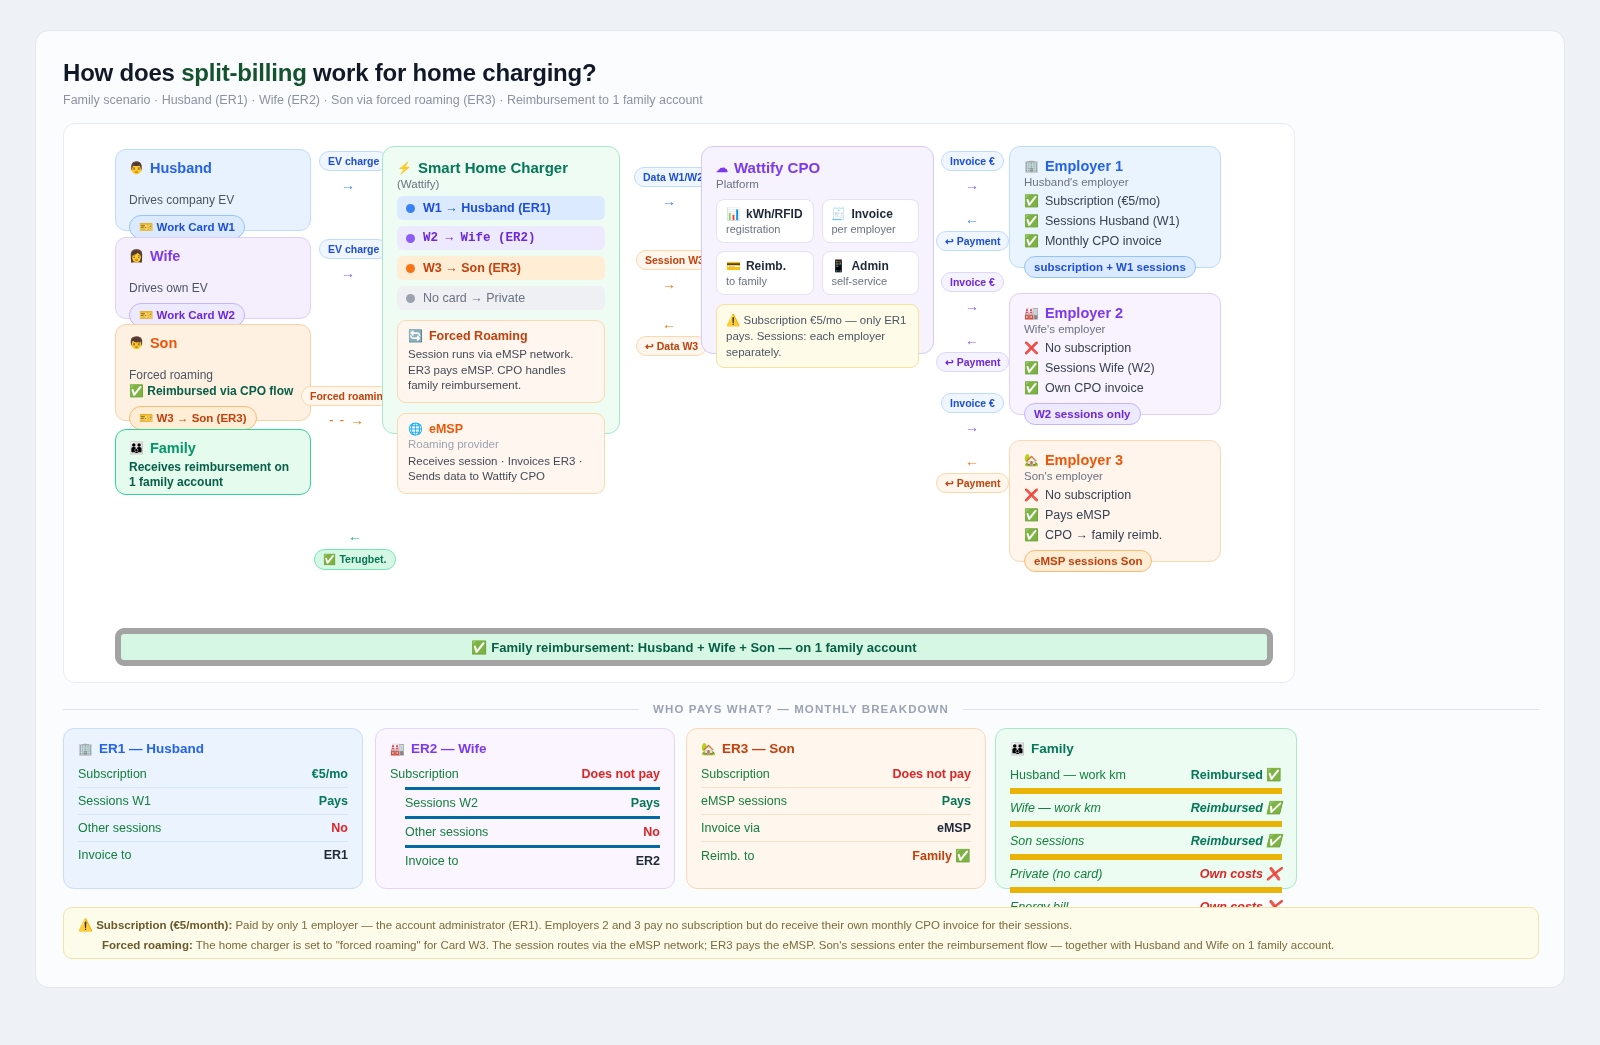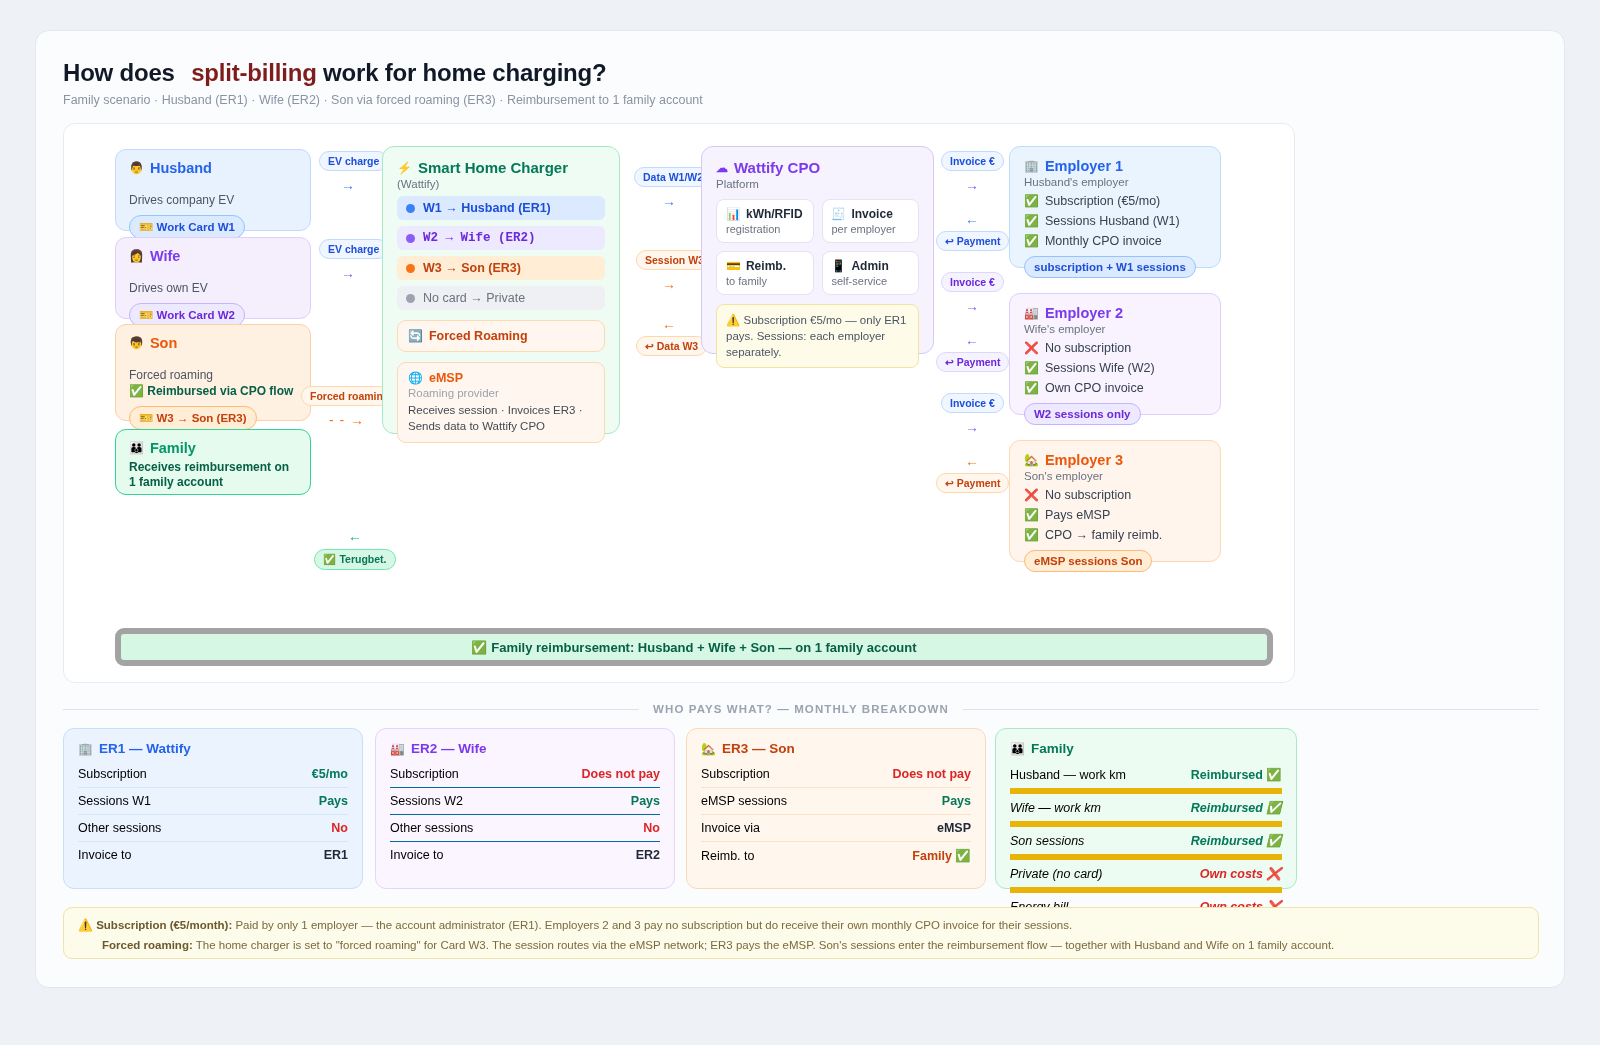--- a/index.html
+++ b/index.html
@@ -10,21 +10,21 @@
     font-family:"Liberation Sans", sans-serif;
     color:#1f2937;
     overflow:hidden;
   }
   .page {
     position:absolute; left:35px; top:30px; width:1530px; height:958px;
     background:#fbfcfe; border:1px solid #e3e8ef; border-radius:14px;
   }
   
   .title { position:absolute; left:27px; top:28px; font-size:24px; font-weight:bold; color:#111827; letter-spacing:-0.2px;}
-  .title .hl { color:#7f1d1d;margin-left:10px; }
+  .title .hl { color:#14532d; }
   .subtitle { position:absolute; left:27px; top:62px; font-size:12.5px; color:#8b93a3; }
 
   
   .flow {
     position:absolute; left:27px; top:92px; width:1232px; height:560px;
     background:#ffffff; border:1px solid #e8ecf2; border-radius:12px;
   }
 
   .card { position:absolute; border-radius:11px; }
   .card .ttl { font-size:14.5px; font-weight:bold; display:flex; align-items:center; gap:6px; }
@@ -122,26 +122,26 @@
     position:absolute; left:27px; top:672px; width:1476px;
     display:flex; align-items:center; gap:14px;
   }
   .divider .l { flex:1; height:1px; background:#dde3ec; }
   .divider .tx { font-size:11.5px; font-weight:bold; color:#9aa3b2; letter-spacing:1.1px; }
 
   
   .bd { position:absolute; top:697px; width:300px; border-radius:11px; padding:12px 14px; }
   .bd .h { font-size:13.5px; font-weight:bold; display:flex; gap:6px; align-items:center; margin-bottom:5px;}
   .brow { display:flex; justify-content:space-between; align-items:center; font-size:12.5px; padding:6px 0; }
-  .brow .k { color:#000000; }
+  .brow .k { color:#15803d; }
   .brow .v { font-weight:bold; }
   .b1 { left:27px; height:161px; background:#eaf3fe; border:1px solid #c9def9; }
   .b1 .h { color:#2563eb; } .b1 .brow + .brow { border-top:1px solid #d5e6fa;gap:46px; }
   .b2 { left:339px; height:161px; background:#faf5fe; border:1px solid #e4d6f8; }
-  .b2 .h { color:#7c3aed; } .b2 .brow + .brow { border-top:1px solid #0369a1; }
+  .b2 .h { color:#7c3aed; } .b2 .brow + .brow { border-top:3px solid #0369a1;margin-left:15px; }
   .b3 { left:650px; height:161px; background:#fff6ee; border:1px solid #fbd9b6; }
   .b3 .h { color:#c2410c; } .b3 .brow + .brow { border-top:1px solid #fae2c8; }
   .b4 { left:959px; width:302px; height:161px; background:#edfcf3; border:1px solid #a9e9c8; }
   .b4 .h { color:#047857; } .b4 .brow + .brow { border-top:6px solid #eab308;font-style:italic; }
   .v-green{color:#047857;} .v-red{color:#dc2626;} .v-dark{color:#1f2937;} .v-orange{color:#c2410c;}
 
   
   .footer {
     position:absolute; left:27px; top:876px; width:1476px; height:52px;
     background:#fdfbe9; border:1px solid #f0e4a6; border-radius:9px;
@@ -238,20 +238,21 @@
       <div class="crow crow-4">
           <span class="dot"></span>
           <span>No card → Private</span>
         </div>
 
       <div class="subbox">
         <div class="h">
             <span class="ico">🔄</span>
             <span>Forced Roaming</span>
           </div>
+        <div class="t">Session runs via eMSP network. ER3 pays eMSP. CPO handles family reimbursement.</div>
       </div>
 
       <div class="subbox">
         <div class="h" style="color:#ea580c;">
             <span class="ico">🌐</span>
             <span>eMSP</span>
           </div>
         <div class="t2">Roaming provider</div>
         <div class="t">Receives session · Invoices ER3 · Sends data to Wattify CPO</div>
       </div>
@@ -404,21 +405,21 @@
 
   <div class="divider">
     <div class="l"></div>
     <div class="tx">WHO PAYS WHAT? — MONTHLY BREAKDOWN</div>
     <div class="l"></div>
   </div>
 
   <div class="bd b1">
     <div class="h">
         <span class="ico">🏢</span>
-        <span>ER1 — Wattify</span>
+        <span>ER1 — Husband</span>
       </div>
     <div class="brow">
         <span class="k">Subscription</span>
         <span class="v v-green">€5/mo</span>
       </div>
     <div class="brow">
         <span class="k">Sessions W1</span>
         <span class="v v-green">Pays</span>
       </div>
     <div class="brow">

